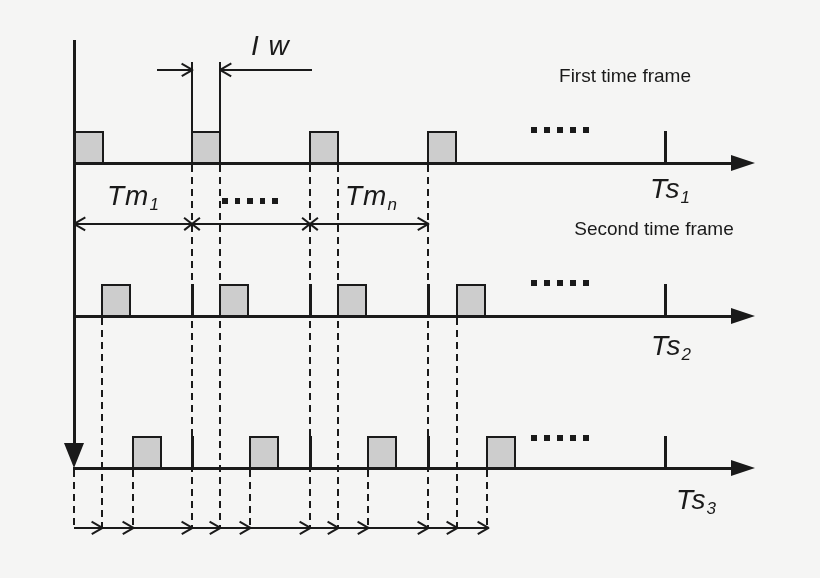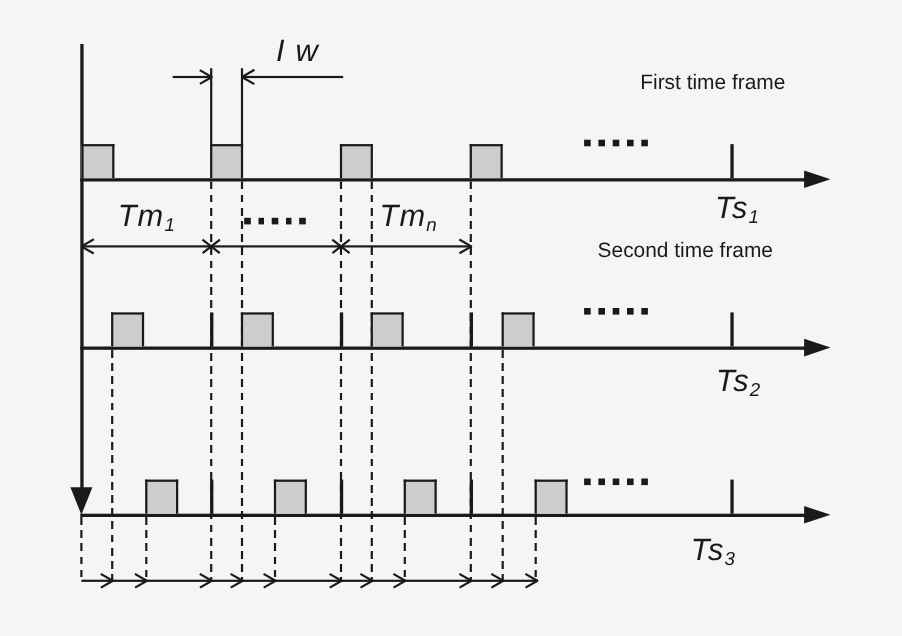--- a/index.html
+++ b/index.html
@@ -45,23 +45,23 @@
           letter-spacing:1px; white-space:nowrap; line-height:1.1; }
   .math .sub { font-size:17px; letter-spacing:0; vertical-align:-5px; }
   .frame-title { position:absolute; z-index:2; font-size:19px; white-space:nowrap;
           transform:translateX(-50%); line-height:1.1; }
   
   #label-pulse-width { left:251px; top:31px; }
   #label-slot-first  { left:107px; top:181px; }
   #label-slot-last   { left:345px; top:181px; }
   #label-ts-1 { left:650px; top:174px; }
   #label-ts-2 { left:651px; top:331px; }
-  #label-ts-3 { left:628px; top:485px;font-style:italic; }
-  #title-frame-1 { left:648px; top:66px; }
-  #title-frame-2 { left:623px; top:219px; }
+  #label-ts-3 { left:676px; top:485px;font-style:italic; }
+  #title-frame-1 { left:625px; top:66px; }
+  #title-frame-2 { left:654px; top:219px; }
   #title-frame-3 { left:638px; top:386px; }
 </style>
 </head>
 <body>
 
 <div id="diagram">
 
   <span id="label-pulse-width" class="math"><span>I w</span></span>
 
   <span id="label-slot-first" class="math"><span>Tm</span><span class="sub">1</span></span>

